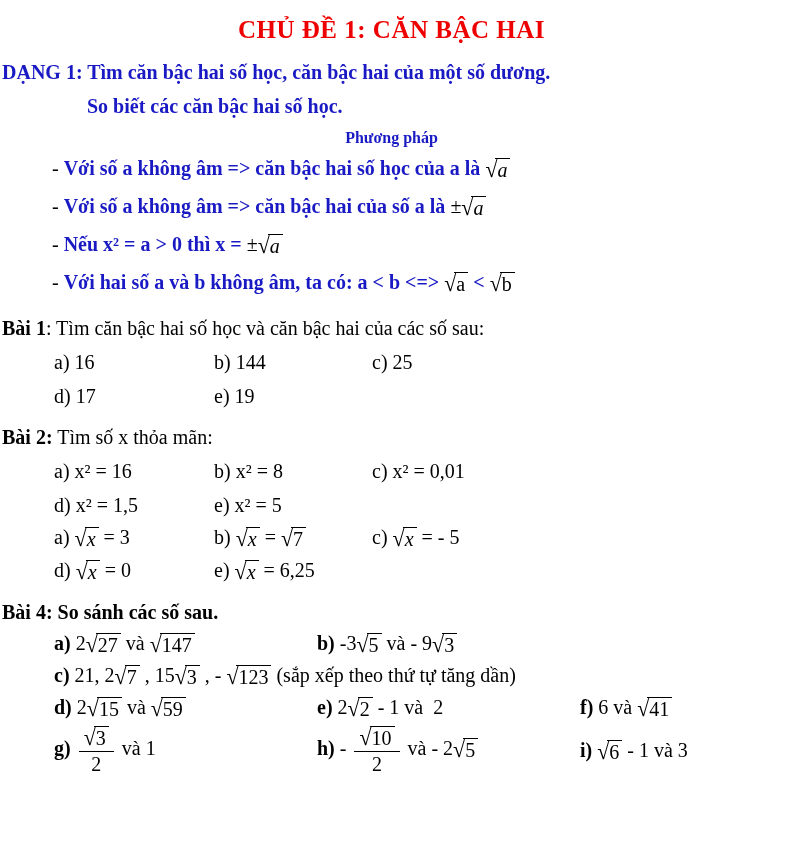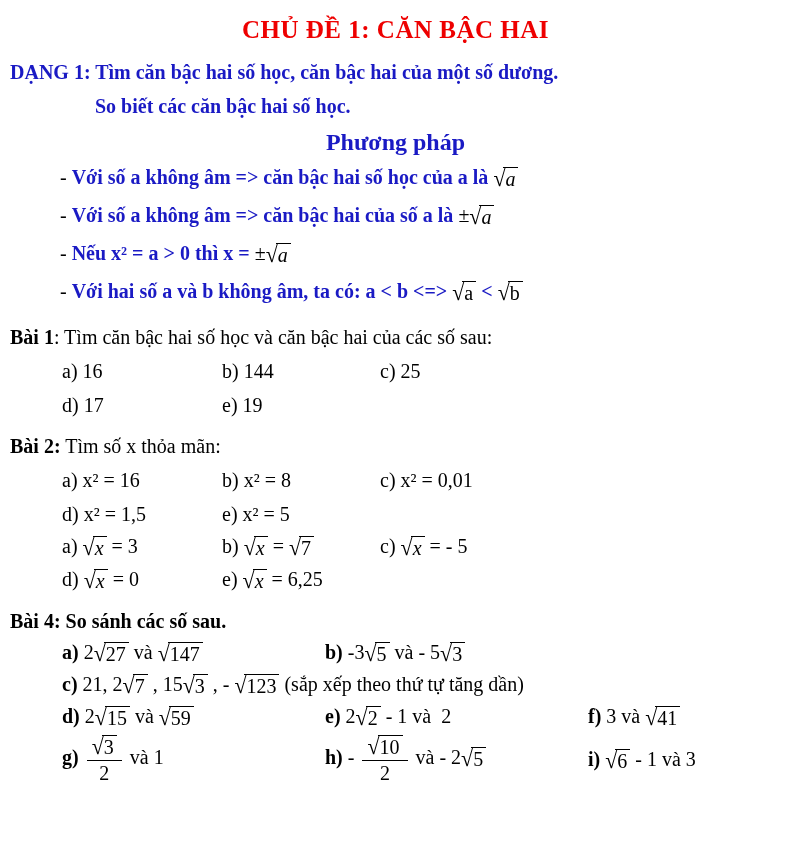--- a/index.html
+++ b/index.html
@@ -7,29 +7,29 @@
     --blue:#1a1ac4;
     --black:#000000;
   }
   *{box-sizing:border-box;margin:0;padding:0;}
   html,body{background:#ffffff;}
   body{
     font-family:"Liberation Serif","DejaVu Serif",serif;
     color:var(--black);
     width:791px;height:847px;overflow:hidden;
   }
-  .page{width:791px;height:750px;padding:16px 10px 0 10px;}
+  .page{width:791px;height:750px;padding:16px 10px 0 2px;}
 
   .doc-title{
     text-align:center;color:var(--red);font-weight:bold;
     font-size:25px;letter-spacing:.5px;
   }
   .dang-line1{margin-top:17px;color:var(--blue);font-weight:bold;font-size:20px;}
   .dang-line2{margin-top:11px;margin-left:85px;color:var(--blue);font-weight:bold;font-size:20px;}
-  .method-title{margin-top:11px;text-align:center;color:var(--blue);font-weight:bold;font-size:24px;}
+  .method-title{margin-top:11px;text-align:center;color:var(--blue);font-weight:bold;font-size:16px;}
 
   .method-line{margin:10px 0 0 50px;font-size:20px;min-height:28px;}
 
   .bai-header{margin:18px 0 0 0;font-size:20px;}
   .bai-header .lbl{font-weight:bold;}
   .bai4-header{font-weight:bold;}
 
   .row{display:flex;margin:11px 0 0 52px;font-size:20px;align-items:flex-start;}
   .row.sq{margin-top:9px;}
   .row.b4{margin-top:8px;}
@@ -102,29 +102,29 @@
     <span class="col-c"><span class="tk">c) </span><span class="sqrt"><span class="rsign">√</span><span class="rad it">x</span></span><span class="tk"> = - 5</span></span>
   </div>
   <div class="row sq">
     <span class="col-a"><span class="tk">d) </span><span class="sqrt"><span class="rsign">√</span><span class="rad it">x</span></span><span class="tk"> = 0</span></span>
     <span class="col-b"><span class="tk">e) </span><span class="sqrt"><span class="rsign">√</span><span class="rad it">x</span></span><span class="tk"> = 6,25</span></span>
   </div>
 
   <div class="bai-header bai4-header"><span class="lbl">Bài 4: So sánh các số sau.</span><span></span></div>
   <div class="row b4">
     <span class="col-a"><span class="tk bold">a) </span><span class="tk">2</span><span class="sqrt"><span class="rsign">√</span><span class="rad">27</span></span><span class="tk"> và </span><span class="sqrt"><span class="rsign">√</span><span class="rad">147</span></span></span>
-    <span class="col-c"><span class="tk bold">b) </span><span class="tk">-3</span><span class="sqrt"><span class="rsign">√</span><span class="rad">5</span></span><span class="tk"> và - 5</span><span class="sqrt"><span class="rsign">√</span><span class="rad">3</span></span></span>
+    <span class="col-c"><span class="tk bold">b) </span><span class="tk">-3</span><span class="sqrt"><span class="rsign">√</span><span class="rad">5</span></span><span class="tk"> và - 9</span><span class="sqrt"><span class="rsign">√</span><span class="rad">3</span></span></span>
   </div>
   <div class="row b4">
     <span class="col-c"><span class="tk bold">c) </span><span class="tk">21, 2</span><span class="sqrt"><span class="rsign">√</span><span class="rad">7</span></span><span class="tk"> , 15</span><span class="sqrt"><span class="rsign">√</span><span class="rad">3</span></span><span class="tk"> , - </span><span class="sqrt"><span class="rsign">√</span><span class="rad">123</span></span><span class="tk"> (sắp xếp theo thứ tự tăng dần)</span></span>
   </div>
   <div class="row b4">
     <span class="col-a"><span class="tk bold">d) </span><span class="tk">2</span><span class="sqrt"><span class="rsign">√</span><span class="rad">15</span></span><span class="tk"> và </span><span class="sqrt"><span class="rsign">√</span><span class="rad">59</span></span></span>
     <span class="col-b"><span class="tk bold">e) </span><span class="tk">2</span><span class="sqrt"><span class="rsign">√</span><span class="rad">2</span></span><span class="tk"> - 1 và  2</span></span>
-    <span class="col-c"><span class="tk bold">f) </span><span class="tk">3 và </span><span class="sqrt"><span class="rsign">√</span><span class="rad">41</span></span></span>
+    <span class="col-c"><span class="tk bold">f) </span><span class="tk">6 và </span><span class="sqrt"><span class="rsign">√</span><span class="rad">41</span></span></span>
   </div>
   <div class="row b4f">
     <span class="col-a"><span class="tk bold">g) </span><span class="frac">
           <span class="num"><span class="sqrt"><span class="rsign">√</span><span class="rad">3</span></span></span>
           <span class="fbar"></span>
           <span class="den"><span class="tk">2</span></span>
         </span><span class="tk"> và 1</span></span>
     <span class="col-b"><span class="tk bold">h) </span><span class="tk">- </span><span class="frac">
           <span class="num"><span class="sqrt"><span class="rsign">√</span><span class="rad">10</span></span></span>
           <span class="fbar"></span>

